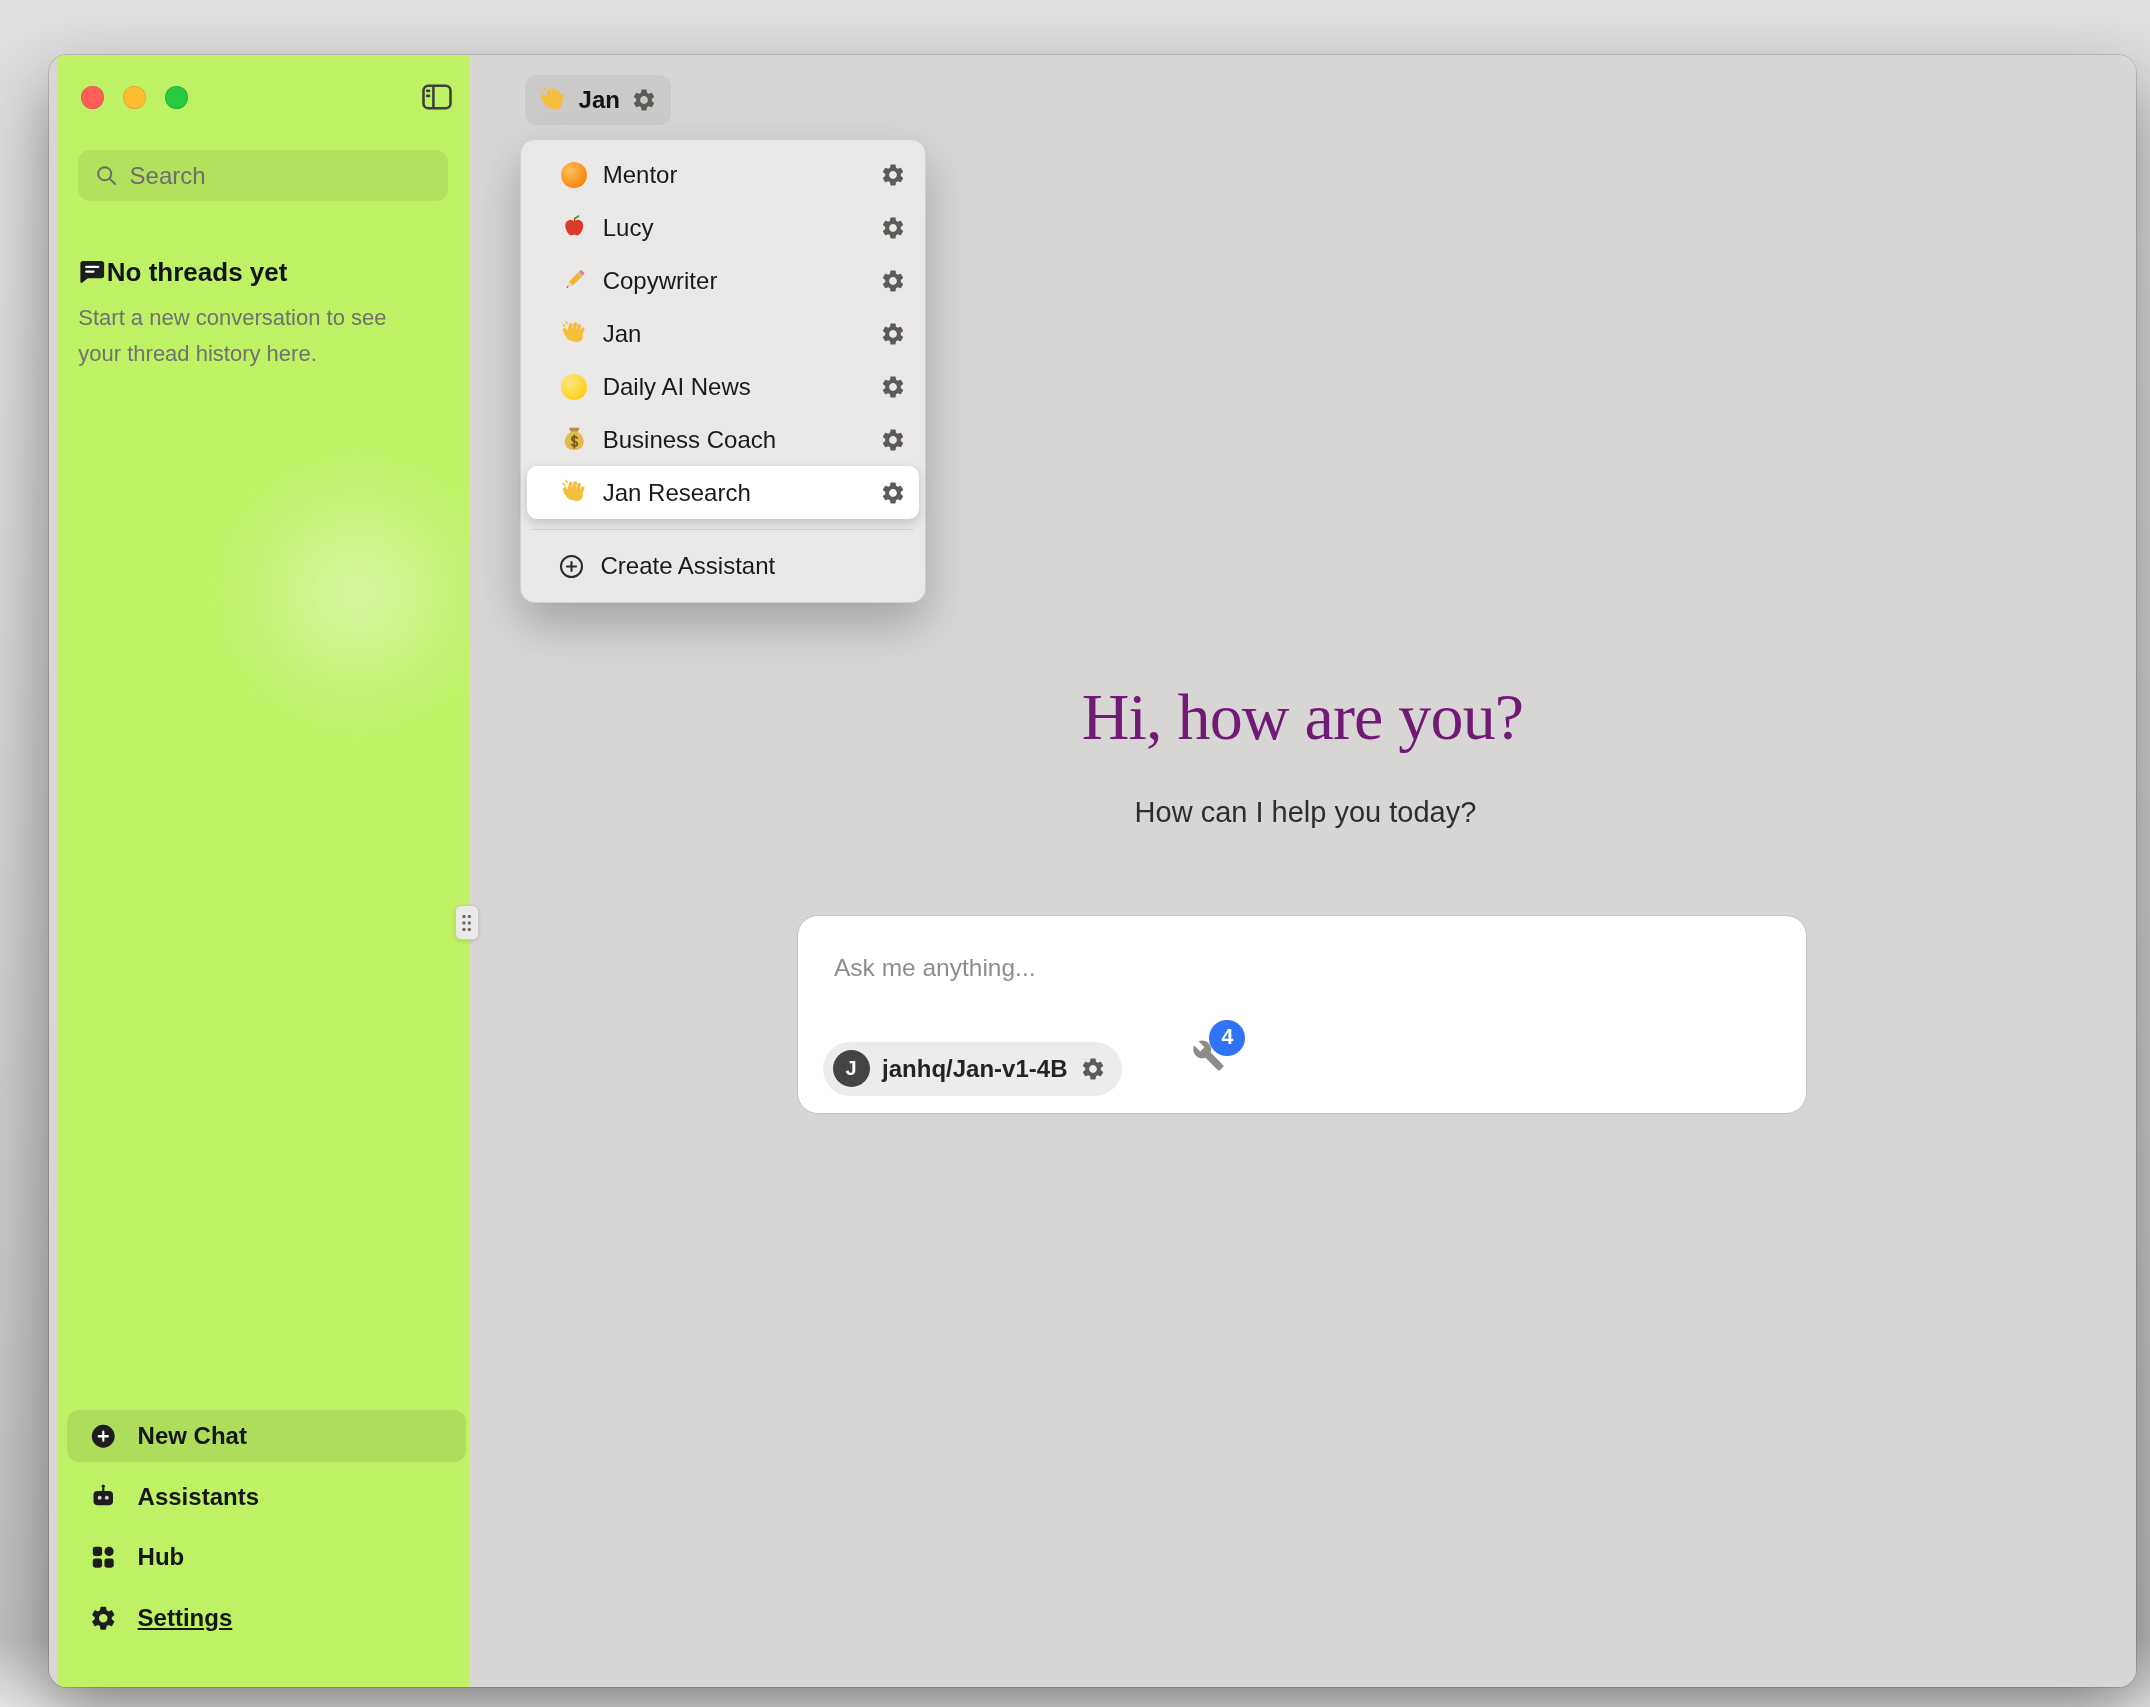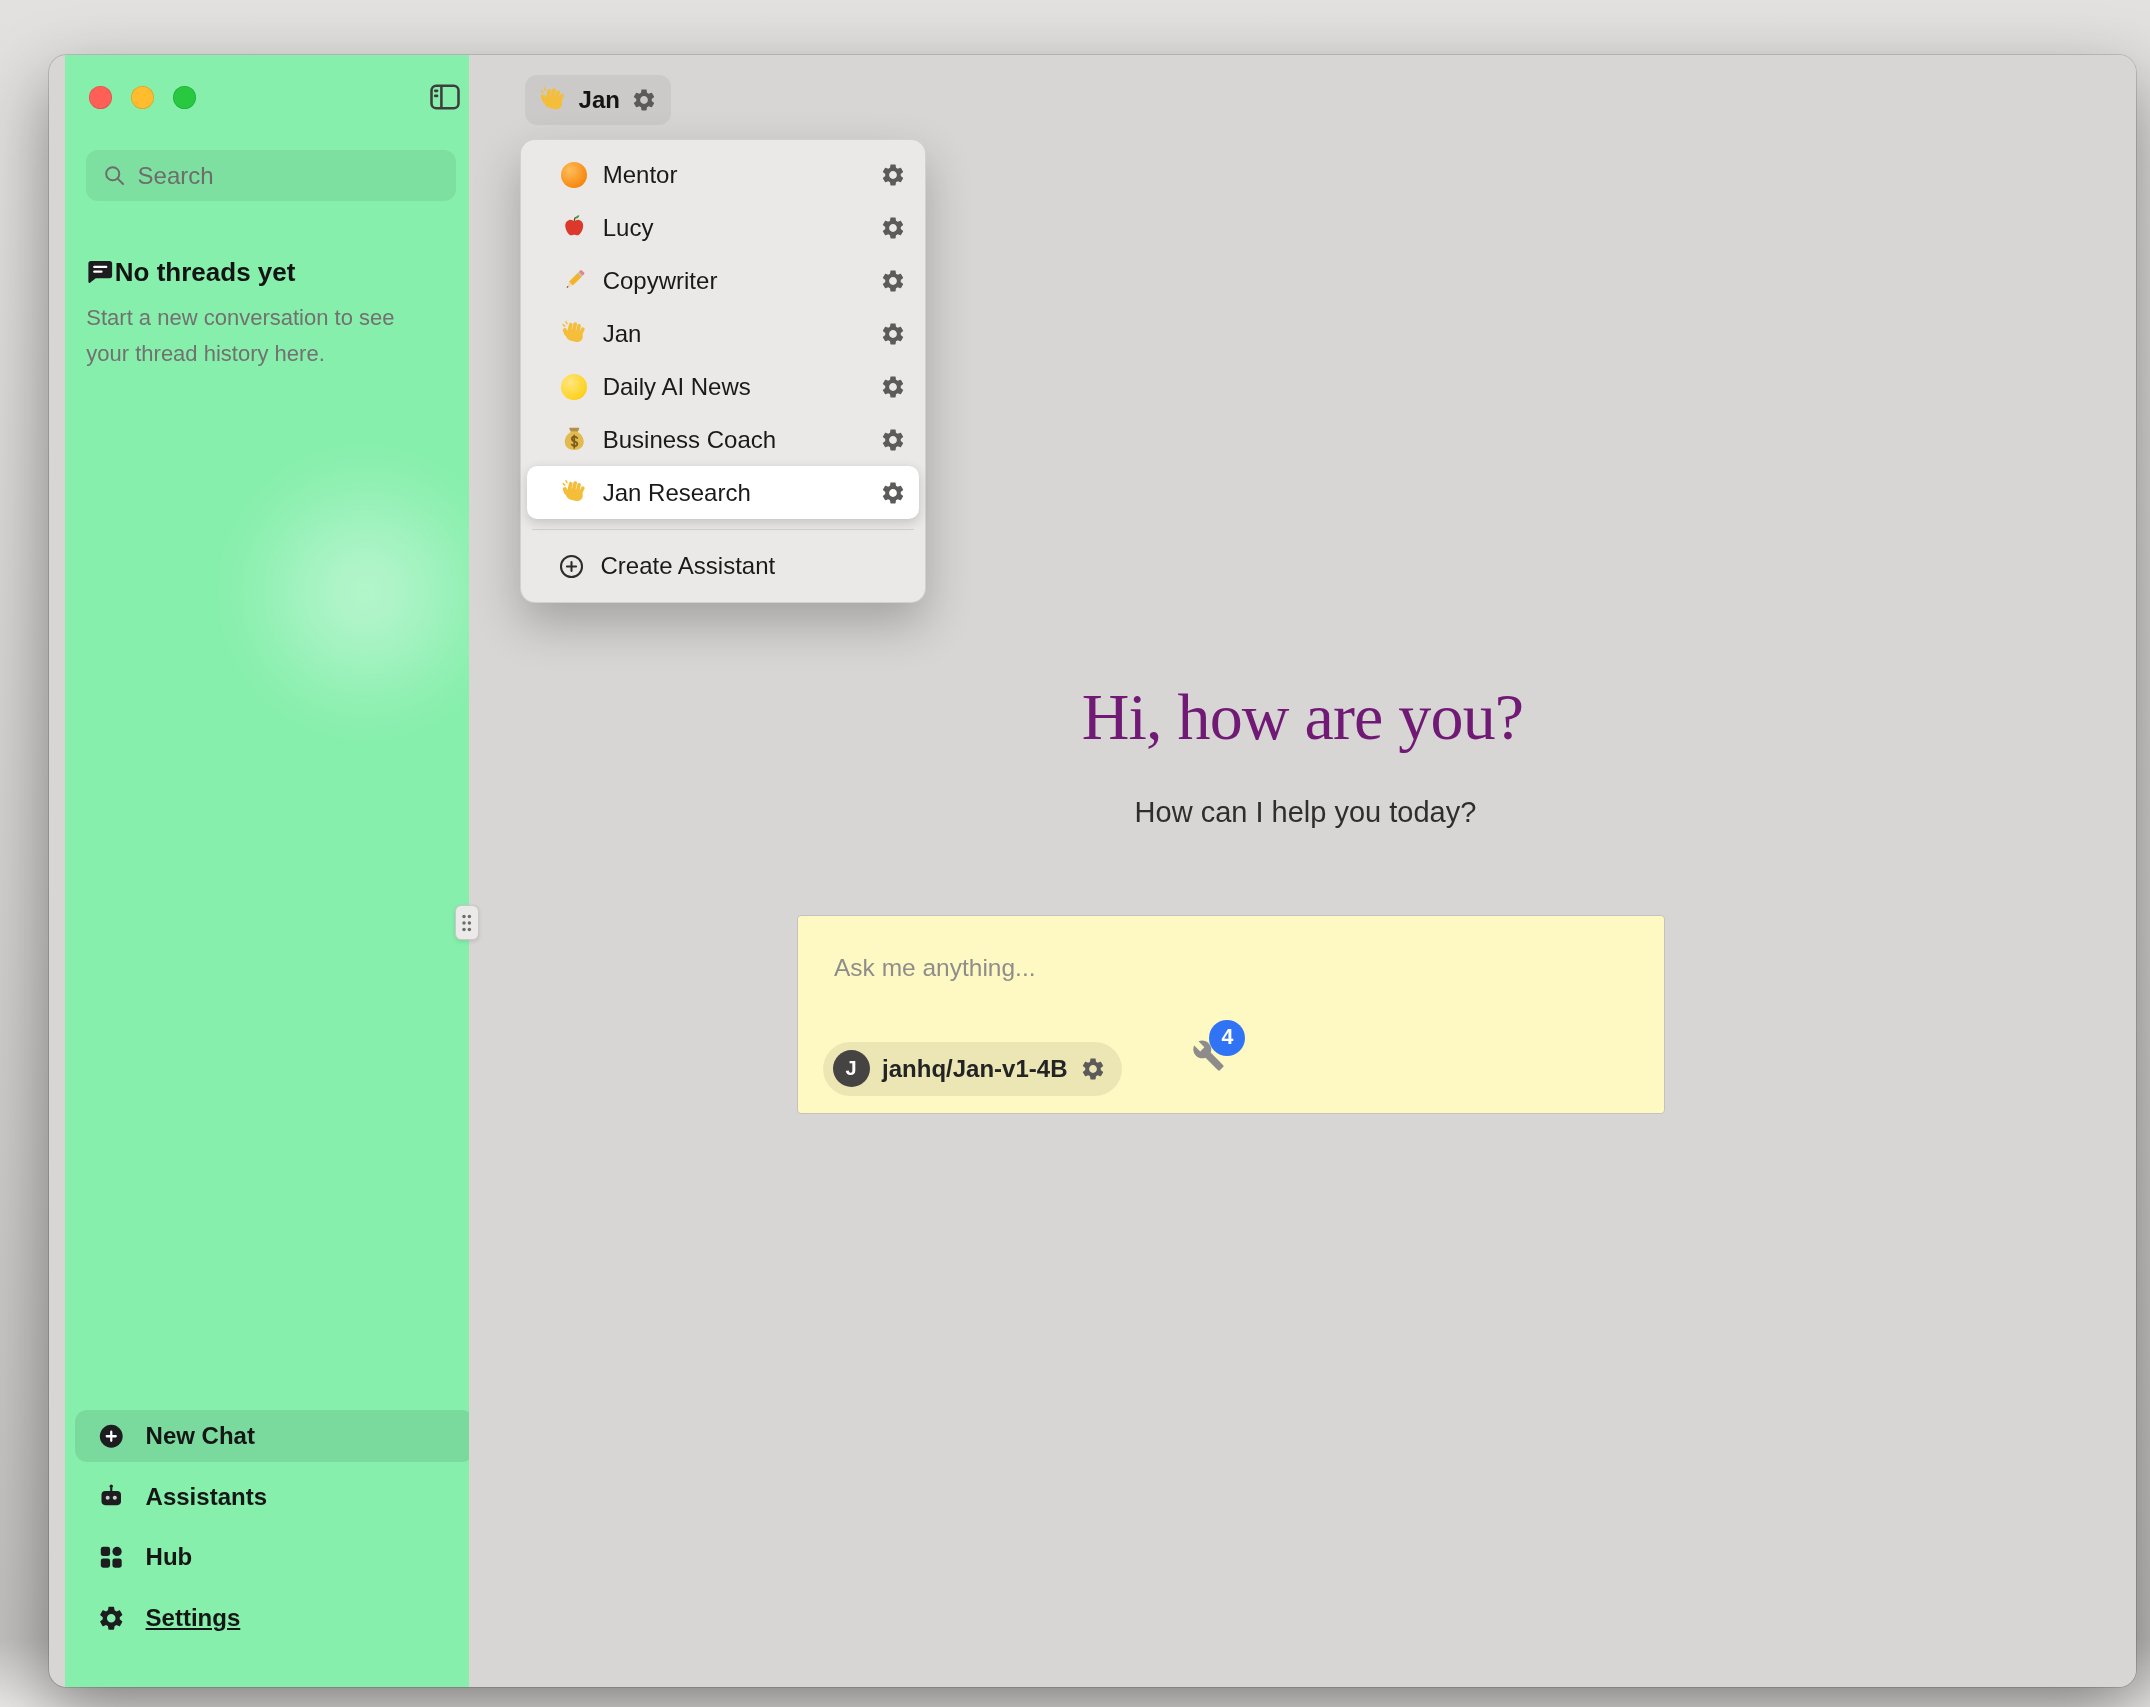--- a/index.html
+++ b/index.html
@@ -12,22 +12,22 @@
   svg { display:block; }
 
   .window {
     position:absolute; left:49px; top:55px; width:2087px; height:1632px;
     border-radius:17.4px; background:#d8d6d4; overflow:hidden;
     box-shadow:0 27px 71px rgba(0,0,0,.40), 0 0 0 0.8px rgba(0,0,0,.18);
   }
 
   
   .sidebar {
-    position:absolute; left:16px; top:0; width:419px; height:100%;
-    background:#86efac; border-right:0.8px solid rgba(0,0,0,.13);
+    position:absolute; left:8px; top:0; width:419px; height:100%;
+    background:#bef264; border-right:0.8px solid rgba(0,0,0,.13);
   }
   .blob {
     position:absolute; left:158px; top:395px; width:285px; height:285px;
     border-radius:50%; background:radial-gradient(circle, rgba(255,255,255,.45), rgba(255,255,255,0) 70%);
     filter:blur(24px); pointer-events:none;
   }
   .traffic { position:absolute; left:24px; top:31px; display:flex; gap:19px; }
   .tl { width:23px; height:23px; border-radius:50%; display:inline-block; box-shadow:inset 0 0 0 0.8px rgba(0,0,0,.12); }
   .tl.red{ background:#ff5f57; } .tl.yellow{ background:#febc2e; } .tl.green{ background:#28c840; }
   .sidebar-toggle { position:absolute; left:362px; top:24px; width:36px; height:36px; border:0; background:transparent; color:#3f3e3c; cursor:pointer; }
@@ -103,22 +103,22 @@
   
   .hero{ position:absolute; left:0; right:0; top:624px; text-align:center; }
   .hero-title{
     font-family:"Liberation Serif","DejaVu Serif",serif; font-size:66px; font-weight:500;
     color:#701a75; letter-spacing:-0.8px;
   }
   .hero-sub{ margin-top:41px; font-size:29px; color:#2e2e2e;padding-left:6px; }
 
   
   .composer{
-    position:absolute; left:328px; top:860px; width:868px; height:199px;
-    background:#fef9c3; border:1.6px solid #c4c2c0; border-radius:4px;
+    position:absolute; left:328px; top:860px; width:1010px; height:199px;
+    background:#ffffff; border:1.6px solid #c4c2c0; border-radius:21px;
   }
   .composer-ph{ position:absolute; left:36px; top:38px; font-size:24.5px; color:#8f8d8b; }
   .model-pill{
     position:absolute; left:25px; bottom:17.4px; height:54px; border-radius:27px;
     background:rgba(0,0,0,.075); display:flex; align-items:center; gap:12.6px;
     padding:0 16px 0 9.5px; cursor:pointer;
   }
   .model-avatar{
     width:37px; height:37px; border-radius:50%; background:#454442; color:#fff;
     display:flex; align-items:center; justify-content:center; font-size:20px; font-weight:700; flex:none;

